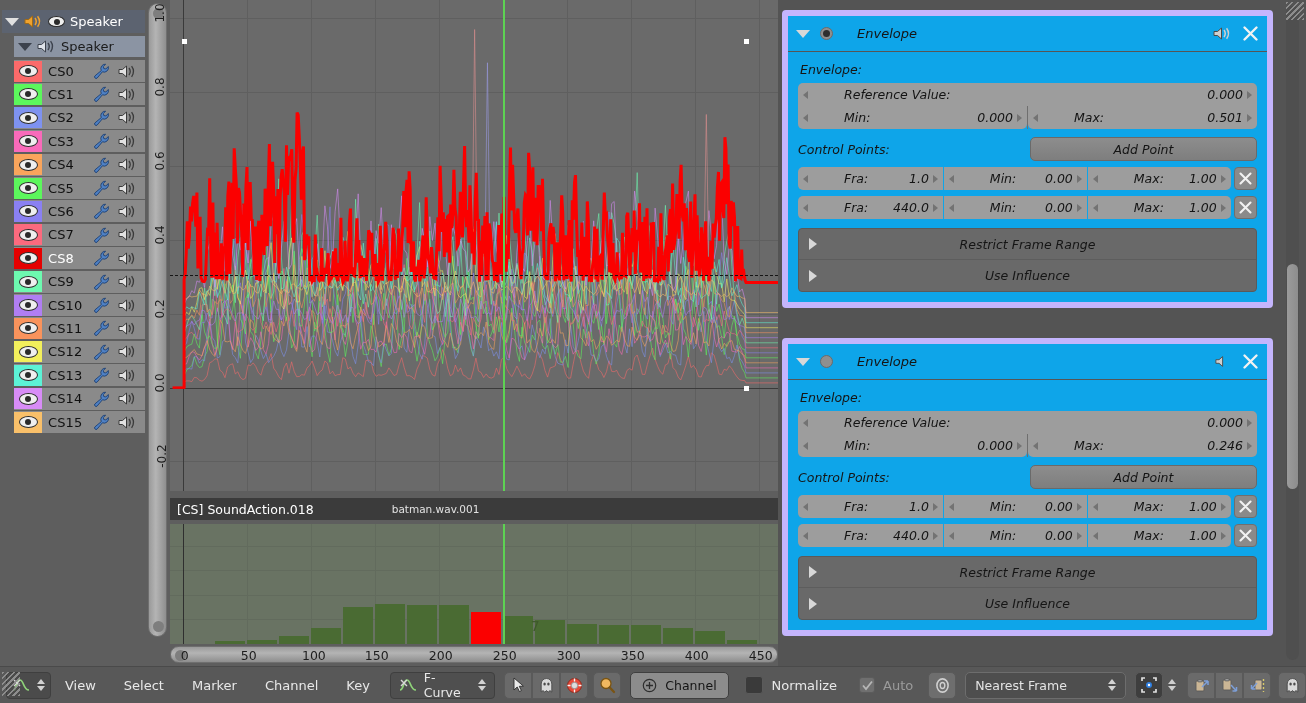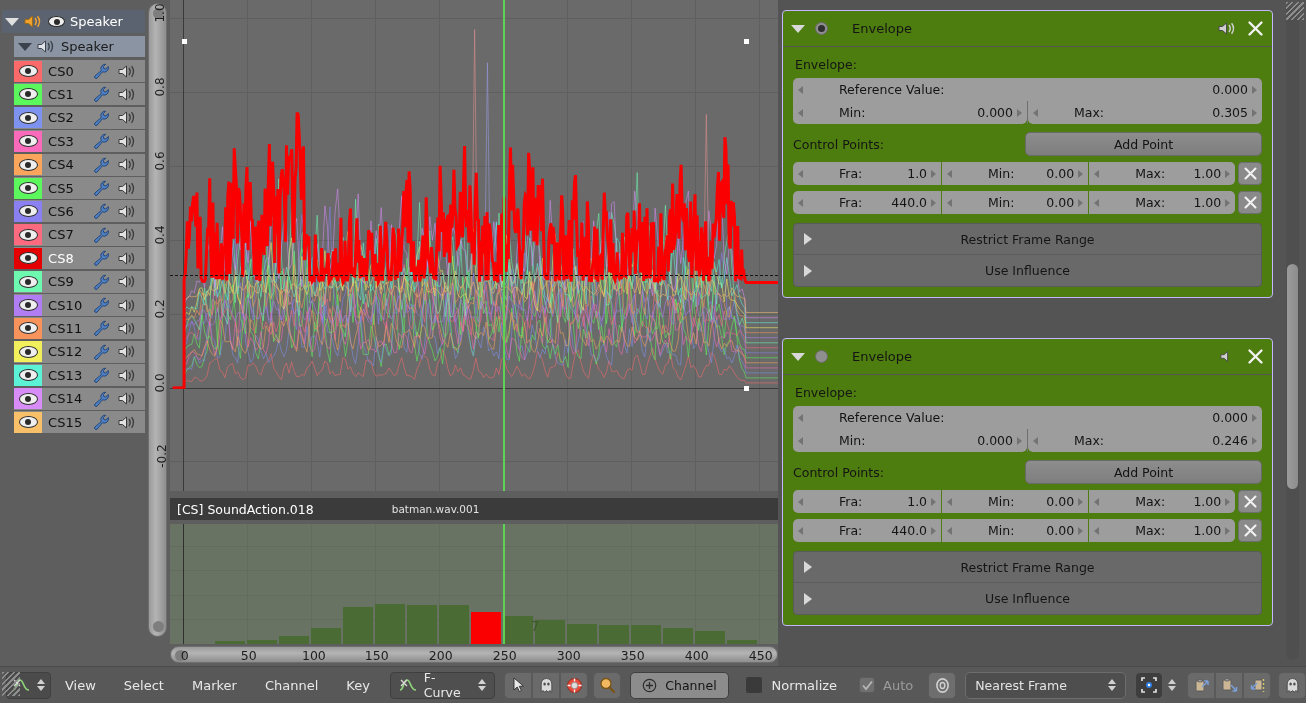--- a/index.html
+++ b/index.html
@@ -139,23 +139,24 @@
   }
   .xtick { position:absolute; top:1px; font-size:12.5px; color:#1d1d1d; }
 
   
   #props {
     position: absolute; left: 778px; top: 0; width: 528px; height: 666px;
     background: #545454; overflow: hidden;
   }
   .panel {
     position: absolute; left: 4px; width: 491px;
-    background: #4d7c0f;
-    border: 1px solid #c4b5fd;
+    background: #0ea5e9;
+    border: 6px solid #c4b5fd;
     border-radius: 4px;
+    font-style: italic;
   }
   .phead {
     height: 36px; display: flex; align-items: center; padding: 0 8px; gap: 10px;
     border-bottom: 1px solid #565656;
   }
   .phead .ptitle { font-size: 13px; color: #151515; flex: 1; margin-left: 14px; }
   .tri-down {
     width: 0; height: 0; border-left: 7px solid transparent;
     border-right: 7px solid transparent; border-top: 8px solid #d8d8d8;
   }
@@ -774,21 +775,21 @@
                 <span class="ar-l"></span>
                 <span class="ar-r"></span>
                 <span class="fl">Min:</span>
                 <span class="fv">0.000</span>
               </div>
               <div class="sep-v"></div>
               <div class="field rnd-bot" style="width:234px">
                 <span class="ar-l"></span>
                 <span class="ar-r"></span>
                 <span class="fl">Max:</span>
-                <span class="fv">0.305</span>
+                <span class="fv">0.501</span>
               </div>
             </div>
             <div class="cprow">
               <span class="plabel" style="margin:0;flex:0 0 232px">Control Points:</span>
               <div class="addbtn">Add Point</div>
             </div>
             <div class="cp-line">
               <div class="field rnd-l" style="width:150px">
                 <span class="ar-l"></span>
                 <span class="ar-r"></span>

